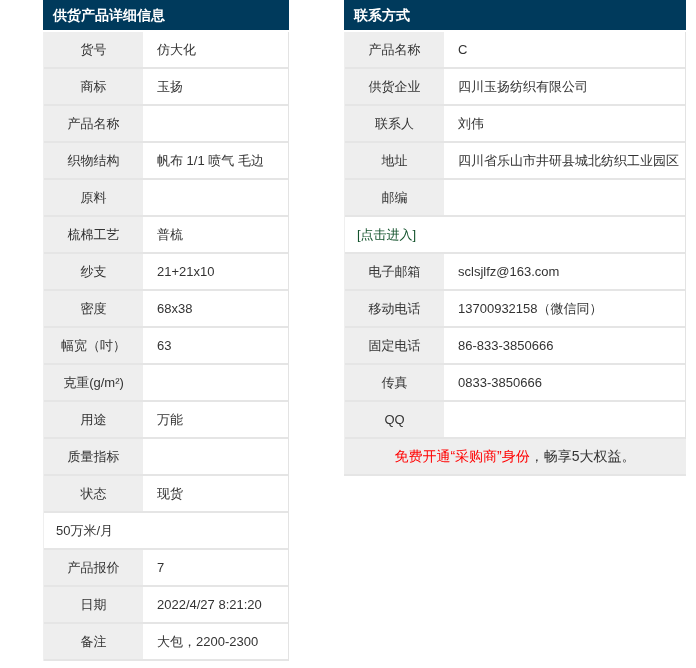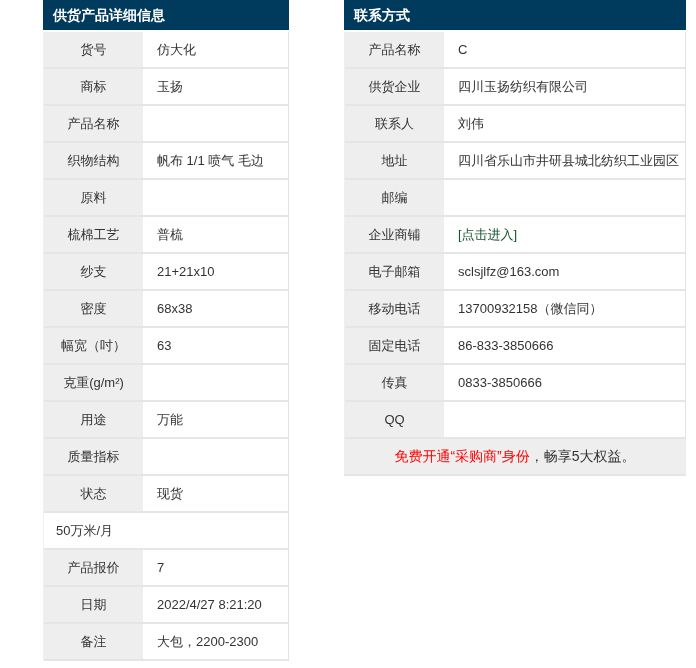--- a/index.html
+++ b/index.html
@@ -179,21 +179,20 @@
         </div>
         <div class="row">
           <div class="cell-label">地址</div>
           <div class="cell-value">四川省乐山市井研县城北纺织工业园区</div>
         </div>
         <div class="row">
           <div class="cell-label">邮编</div>
           <div class="cell-value"></div>
         </div>
         <div class="row">
-          <div class="cell-label">企业商铺</div>
           <div class="cell-value">
             <a class="red-link">[点击进入]</a>
           </div>
         </div>
         <div class="row">
           <div class="cell-label">电子邮箱</div>
           <div class="cell-value">sclsjlfz@163.com</div>
         </div>
         <div class="row">
           <div class="cell-label">移动电话</div>

